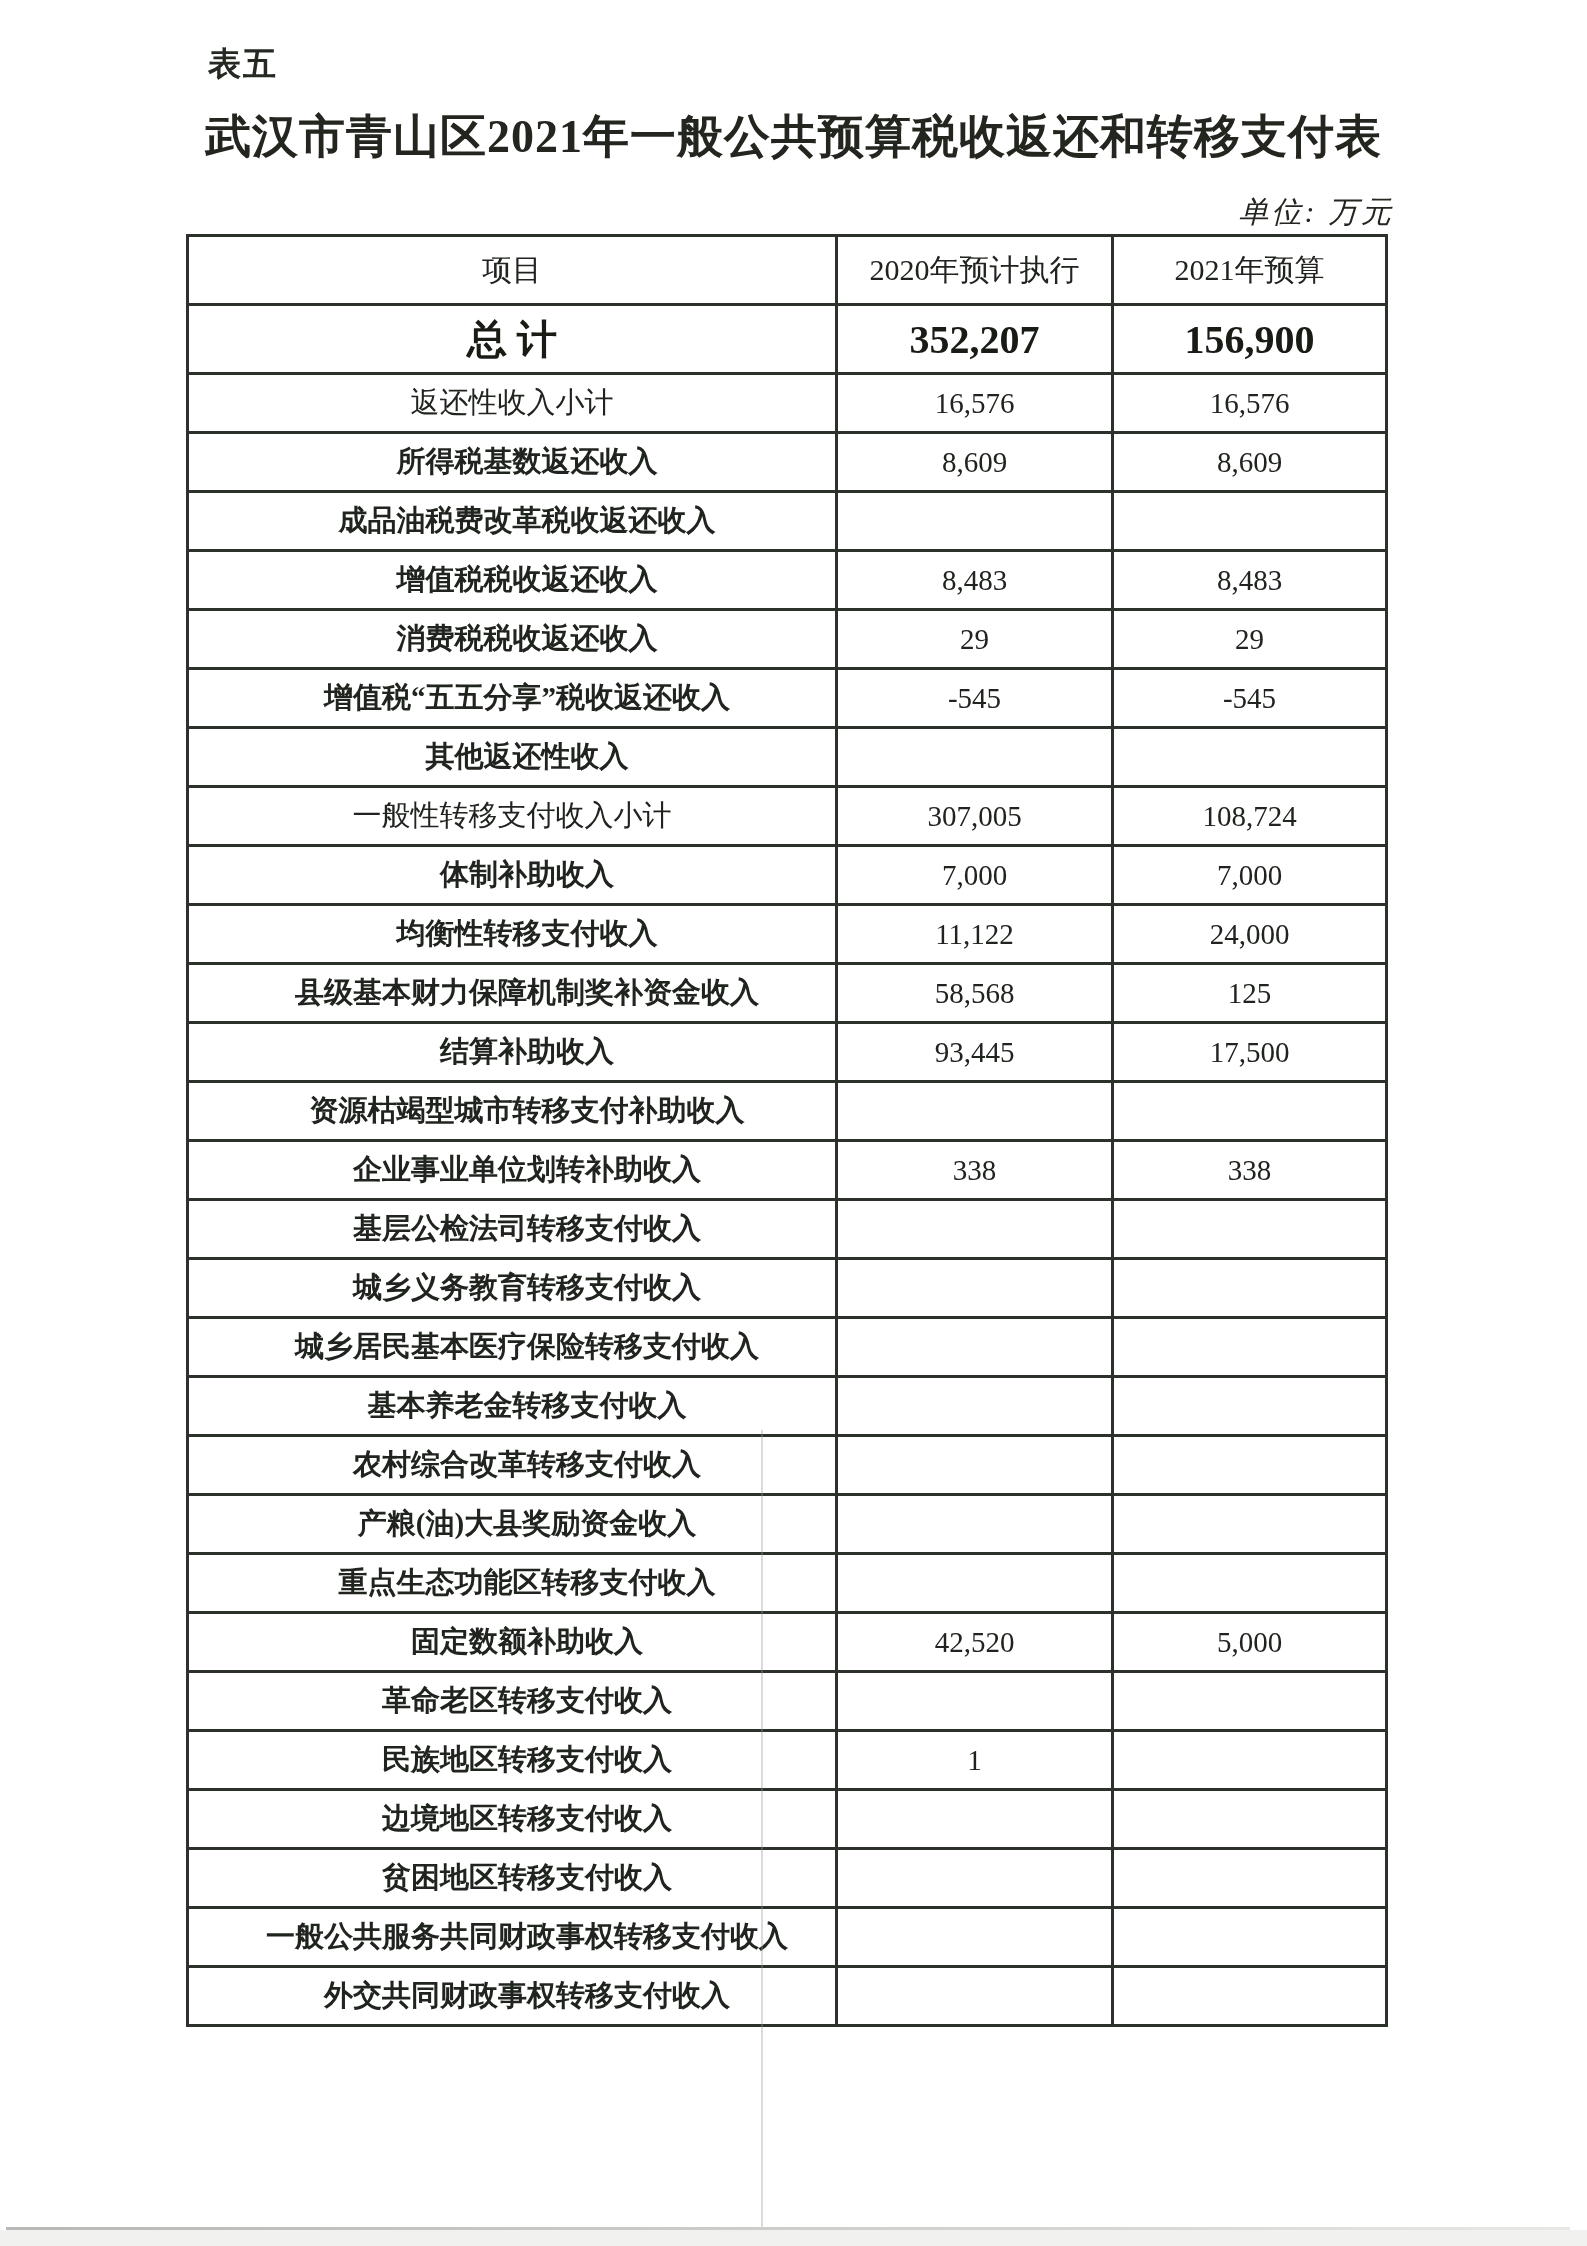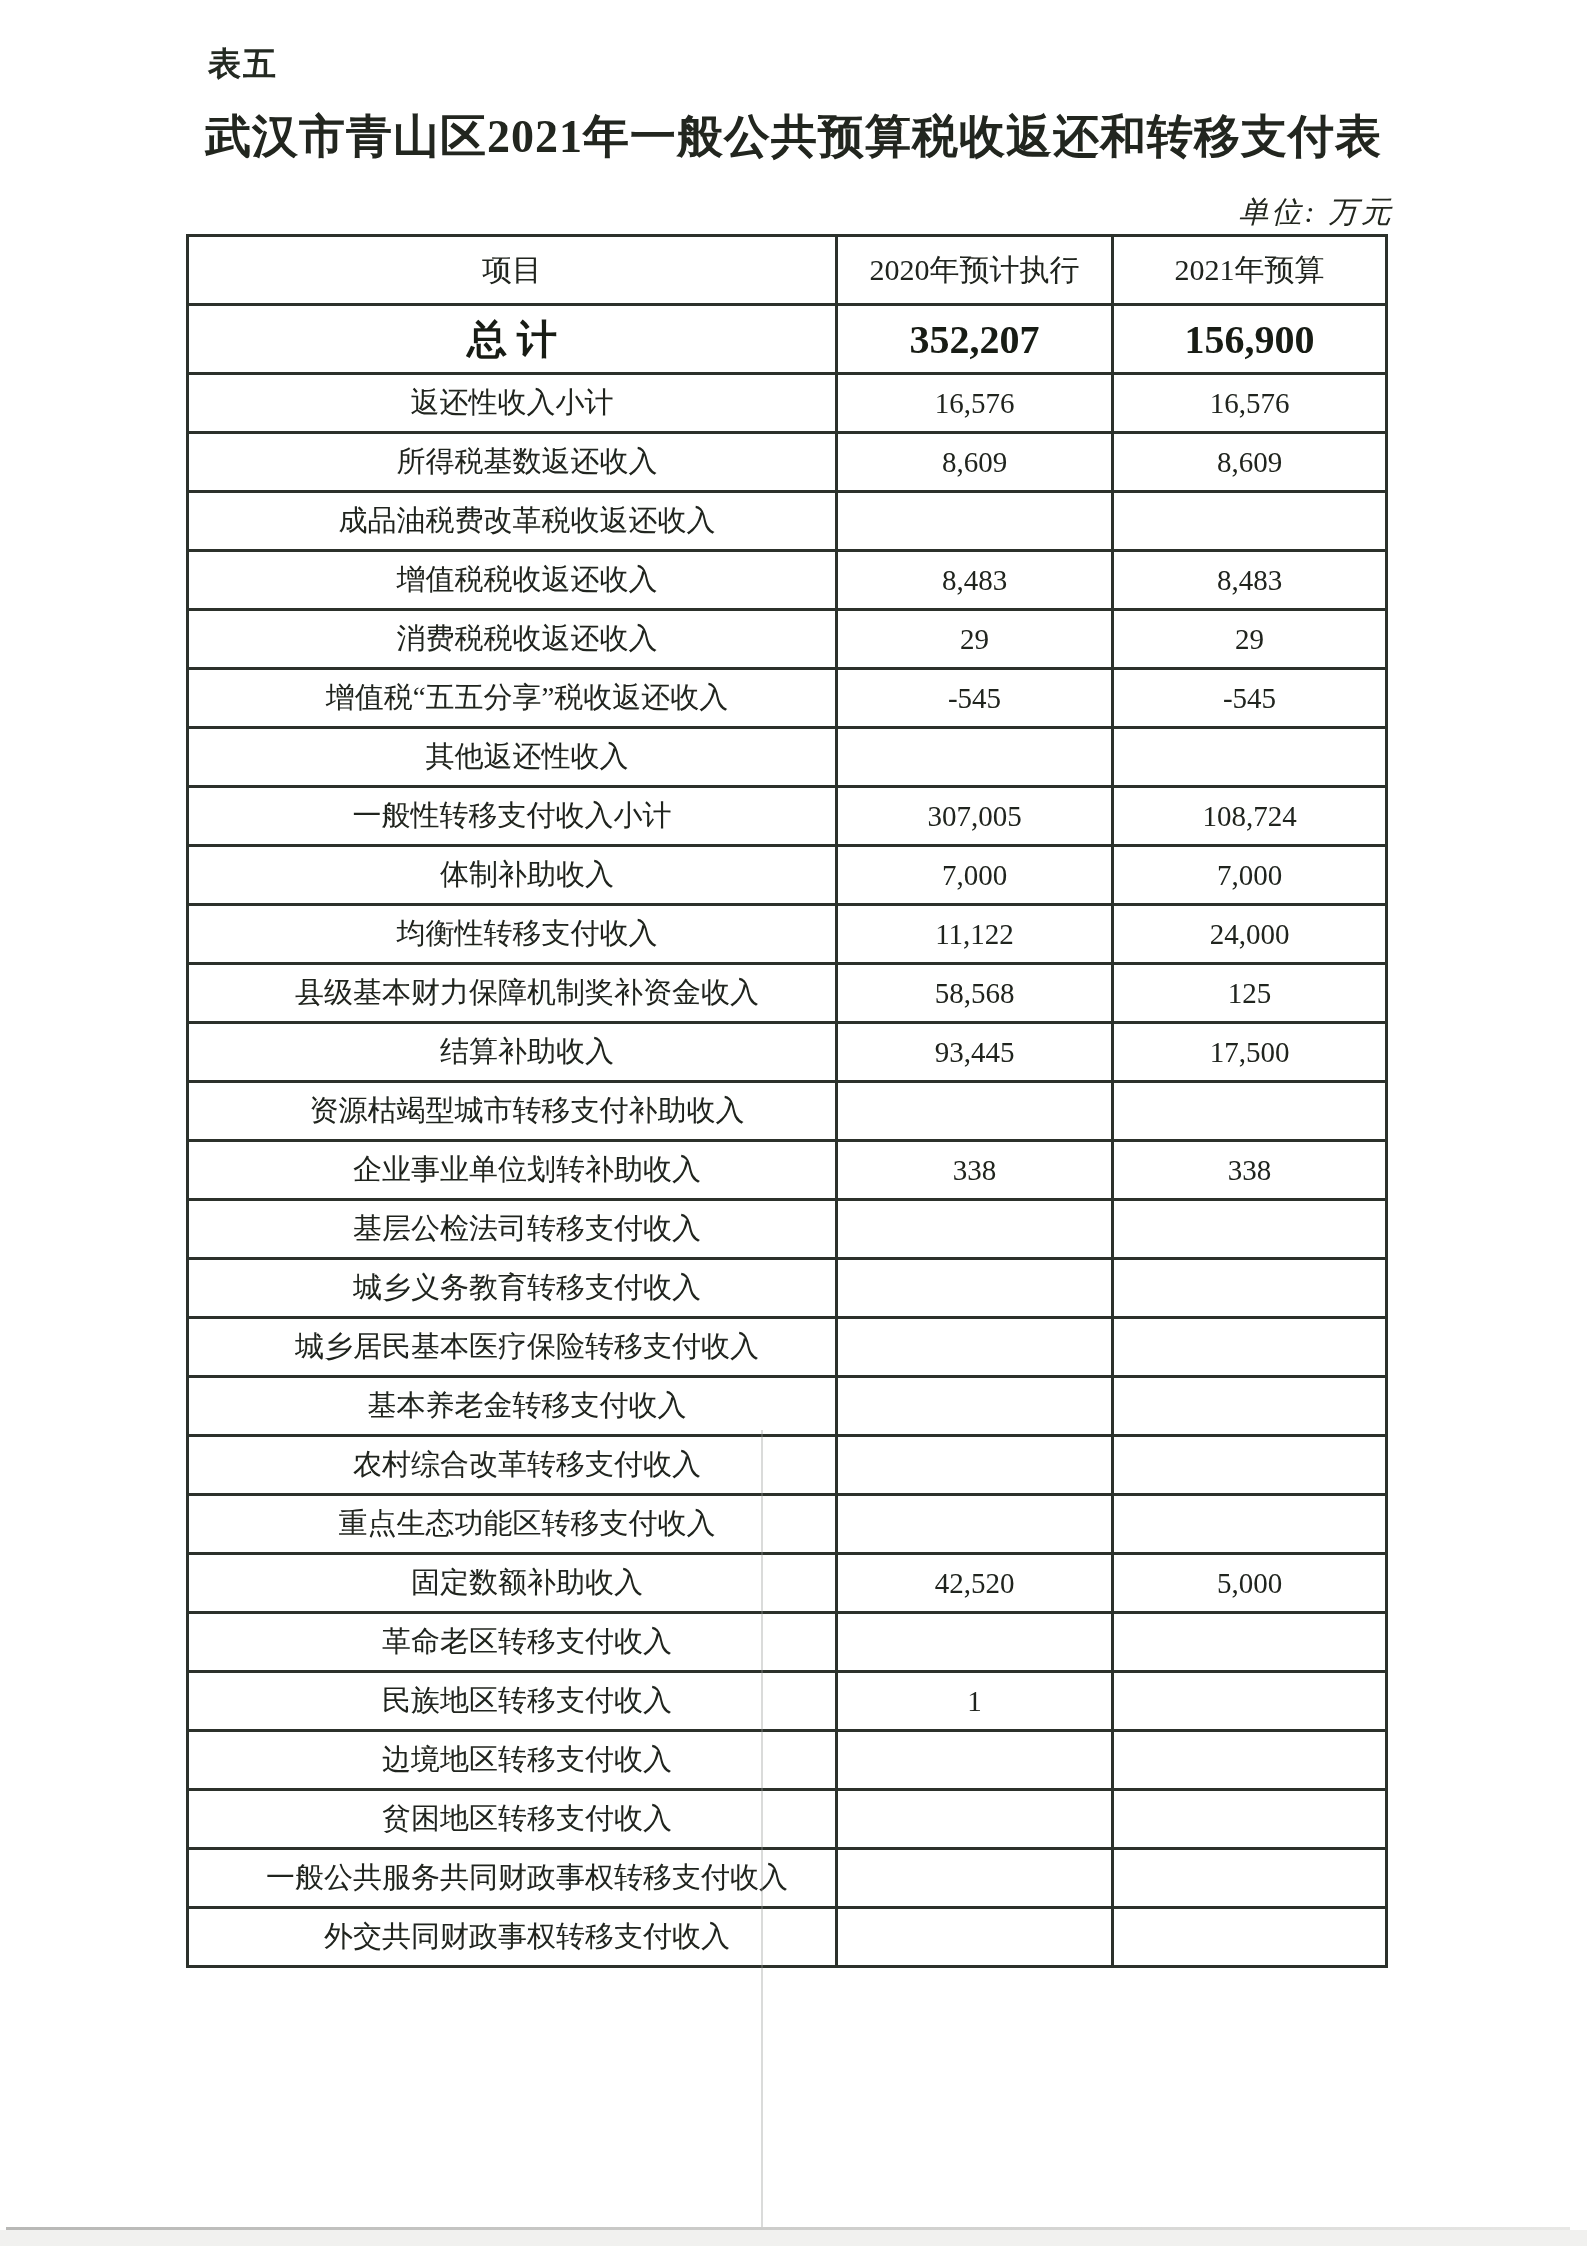--- a/index.html
+++ b/index.html
@@ -79,21 +79,21 @@
     vertical-align: middle;
     color: #181c15;
   }
   tr.data-row td {
     height: 56px;
     font-size: 29px;
     vertical-align: middle;
     color: #20241e;
   }
   td.c-item { text-align: center; padding-left: 7px; }
-  td.c-item.ind1 { padding-left: 30px; }
+  td.c-item.ind1 { padding-left: 30px; font-weight: bold; }
   td.c-val { text-align: center; font-size: 28px; }
   
   .scan-vline {
     position: absolute;
     left: 761px;
     top: 1430px;
     width: 2px;
     height: 816px;
     background: rgba(150, 152, 150, 0.35);
   }
@@ -231,20 +231,25 @@
         <td class="c-item ind1">基本养老金转移支付收入</td>
         <td class="c-val"></td>
         <td class="c-val"></td>
       </tr>
       <tr class="data-row">
         <td class="c-item ind1">农村综合改革转移支付收入</td>
         <td class="c-val"></td>
         <td class="c-val"></td>
       </tr>
       <tr class="data-row">
+        <td class="c-item ind1">产粮(油)大县奖励资金收入</td>
+        <td class="c-val"></td>
+        <td class="c-val"></td>
+      </tr>
+      <tr class="data-row">
         <td class="c-item ind1">重点生态功能区转移支付收入</td>
         <td class="c-val"></td>
         <td class="c-val"></td>
       </tr>
       <tr class="data-row">
         <td class="c-item ind1">固定数额补助收入</td>
         <td class="c-val">42,520</td>
         <td class="c-val">5,000</td>
       </tr>
       <tr class="data-row">

